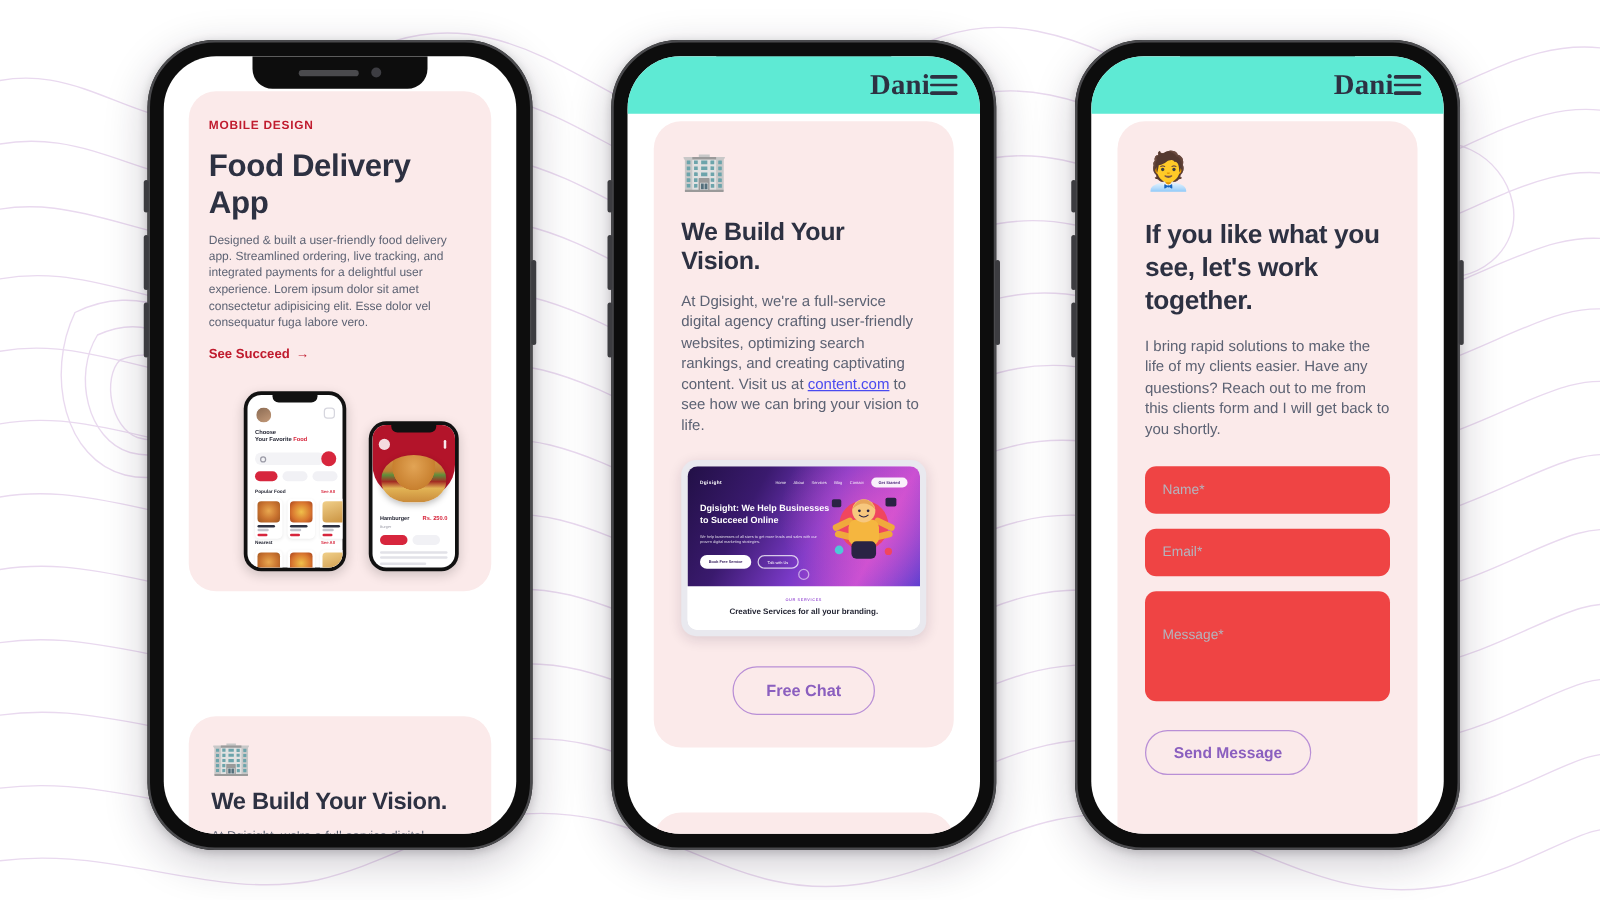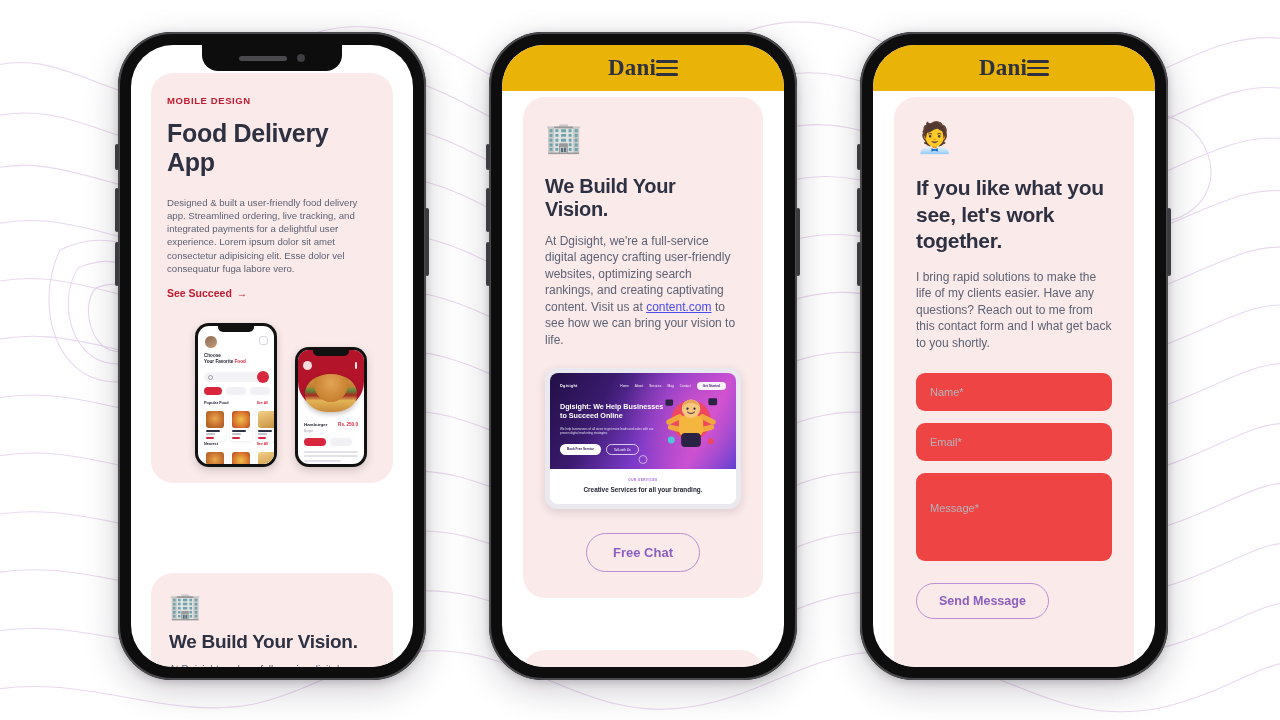--- a/index.html
+++ b/index.html
@@ -94,23 +94,23 @@
   }
   .btn-side.left  { left: -3px;  width: 4px; }
   .btn-side.right { right: -3px; width: 4px; }
 
   
   .app-header {
     position: relative;
     height: 46px;
     display: flex;
     align-items: center;
-    justify-content: center;
+    justify-content: flex-end;
     padding: 0 18px;
-    background: #eab308;
+    background: #5eead4;
     z-index: 45;
   }
   .brand {
     font-family: "Liberation Serif", serif;
     font-weight: bold;
     font-size: 23px;
     letter-spacing: 0.2px;
     color: #2d3142;
   }
   .hamburger {
@@ -206,21 +206,21 @@
 
   
   #phone-1 { left: 118px; top: 32px; width: 308px; height: 648px; }
   #phone-1 .card-1 {
     position: absolute;
     left: 20px; top: 28px; right: 20px;
     padding: 22px 16px 16px 16px;
     min-height: 384px;
   }
   #phone-1 .h1 { font-size: 25px; margin-top: 13px; }
-  #phone-1 .body-txt { font-size: 9.6px; margin-top: 19px; }
+  #phone-1 .body-txt { font-size: 9.6px; margin-top: 9px; }
   #phone-1 .link-red { font-size: 10.5px; margin-top: 12px; }
 
   
   .mockup {
     position: relative;
     margin-top: 16px;
     height: 150px;
   }
   .mini-phone {
     position: absolute;
@@ -740,21 +740,21 @@
           <span></span>
             <span></span>
             <span></span>
         </div>
       </div>
 
       <div class="page-scroll">
         <div class="card card-c">
           <span class="emoji">🧑‍💼</span>
           <div class="h1">If you like what you see, let's work together.</div>
-          <div class="body-txt">I bring rapid solutions to make the life of my clients easier. Have any questions? Reach out to me from this contact form and I what get back to you shortly.</div>
+          <div class="body-txt">I bring rapid solutions to make the life of my clients easier. Have any questions? Reach out to me from this clients form and I will get back to you shortly.</div>
 
           <form id="contact-form">
             <input class="field" type="text" placeholder="Name*" style="">
             <input class="field" type="email" placeholder="Email*" style="">
             <textarea class="field" placeholder="Message*" style=""></textarea>
             <button class="pill" id="btn-send" type="submit">Send Message</button>
           </form>
         </div>
       </div>
     </div>

